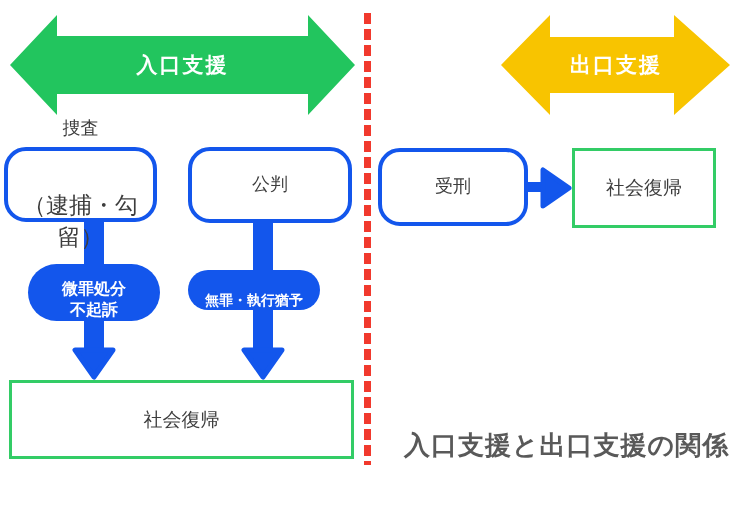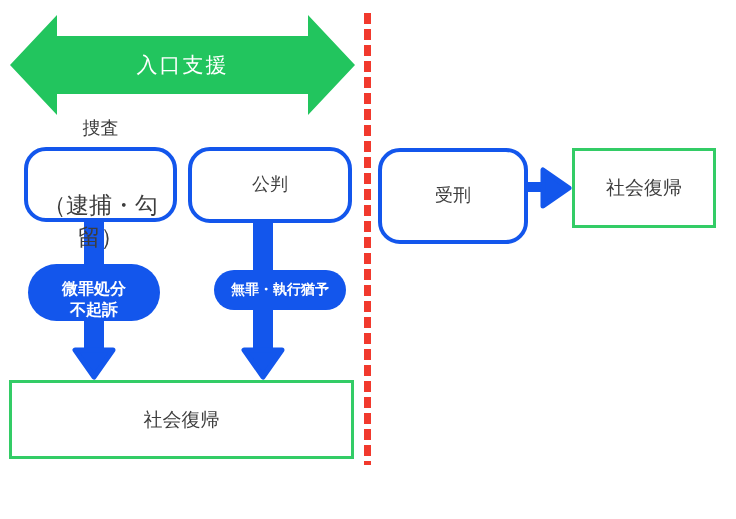--- a/index.html
+++ b/index.html
@@ -13,21 +13,21 @@
   }
   html,body{margin:0;padding:0;background:#fff;}
   body{font-family:"Liberation Sans","DejaVu Sans",sans-serif;}
   #stage{position:relative;width:736px;height:519px;background:#fff;overflow:hidden;}
   .abs{position:absolute;}
 
   
   .banner-label{
     position:absolute;left:0;top:0;width:100%;height:100%;
     display:flex;align-items:center;justify-content:center;
-    color:#fff;font-size:21px;font-weight:normal;letter-spacing:2px;
+    color:#fff;font-size:21px;font-weight:bold;letter-spacing:2px;
   }
 
   
   .stage-box{
     box-sizing:border-box;background:#fff;
     border:4px solid var(--blue);border-radius:22px;
     display:flex;flex-direction:column;align-items:center;justify-content:center;
     color:var(--box-text);font-size:18px;line-height:1.4;text-align:center;
   }
   .stage-box .sub{font-size:23px;}
@@ -69,62 +69,69 @@
 
 <div id="stage">
 
   <div class="abs" style="left:10px;top:15px;width:345px;height:100px;">
     <svg width="345" height="100" viewBox="0 0 345 100">
       <polygon points="0,50 47,0 47,21 298,21 298,0 345,50 298,100 298,79 47,79 47,100" fill="#22C55E"></polygon>
     </svg>
     <div class="banner-label">入口支援</div>
   </div>
 
+  <div class="abs" style="left:501px;top:15px;width:230px;height:100px;">
+    <svg width="230" height="100" viewBox="0 0 230 100">
+      <polygon points="0,50 49,0 49,22 173,22 173,0 229,50 173,100 173,78 49,78 49,100" fill="#F8C400"></polygon>
+    </svg>
+    <div class="banner-label">出口支援</div>
+  </div>
 
   <div class="abs divider" style="left:364px;top:13px;height:452px;"></div>
 
   <div class="abs shaft-v" style="left:84px;top:220px;height:132px;"></div>
   <svg class="abs" style="left:72px;top:347px;" width="44" height="34" viewBox="0 0 44 34">
     <polygon points="3,3 41,3 22,30" fill="#1356EC" stroke="#1356EC" stroke-width="5" stroke-linejoin="round"></polygon>
   </svg>
 
   <div class="abs shaft-v" style="left:253px;top:220px;height:132px;"></div>
   <svg class="abs" style="left:241px;top:347px;" width="44" height="34" viewBox="0 0 44 34">
     <polygon points="3,3 41,3 22,30" fill="#1356EC" stroke="#1356EC" stroke-width="5" stroke-linejoin="round"></polygon>
   </svg>
 
   <div class="abs shaft-h" style="left:526px;top:182px;width:20px;"></div>
   <svg class="abs" style="left:540px;top:167px;" width="32" height="42" viewBox="0 0 32 42">
     <polygon points="3,3 3,39 29,21" fill="#1356EC" stroke="#1356EC" stroke-width="5" stroke-linejoin="round"></polygon>
   </svg>
 
-  <div class="abs stage-box" style="left:24px;top:147px;width:153px;height:75px;gap:48px;">
+  <div class="abs stage-box" style="left:4px;top:147px;width:153px;height:75px;gap:48px;">
     <span>捜査</span>
     <span class="sub">（逮捕・勾留）</span>
   </div>
 
   <div class="abs stage-box" style="left:188px;top:147px;width:164px;height:76px;">
     <span>公判</span>
   </div>
 
-  <div class="abs stage-box" style="left:378px;top:148px;width:150px;height:96px;">
+  <div class="abs stage-box" style="left:378px;top:148px;width:150px;height:78px;">
     <span>受刑</span>
   </div>
 
   <div class="abs result-box" style="left:572px;top:148px;width:144px;height:80px;">
     <span>社会復帰</span>
   </div>
 
   <div class="abs pill pill1" style="left:28px;top:264px;width:132px;height:57px;justify-content:flex-end;">
     <span>微罪処分</span>
     <span>不起訴</span>
   </div>
 
-  <div class="abs pill pill2" style="left:214px;top:270px;width:132px;height:40px;">
+  <div class="abs pill pill2" style="left:188px;top:270px;width:132px;height:40px;justify-content:flex-end;">
     <span>無罪・執行猶予</span>
   </div>
 
   <div class="abs result-box" style="left:9px;top:380px;width:345px;height:79px;">
     <span>社会復帰</span>
   </div>
 
+  <div class="abs diagram-title" style="left:404px;top:428px;width:320px;">入口支援と出口支援の関係</div>
 
 </div>
 
 </body></html>

